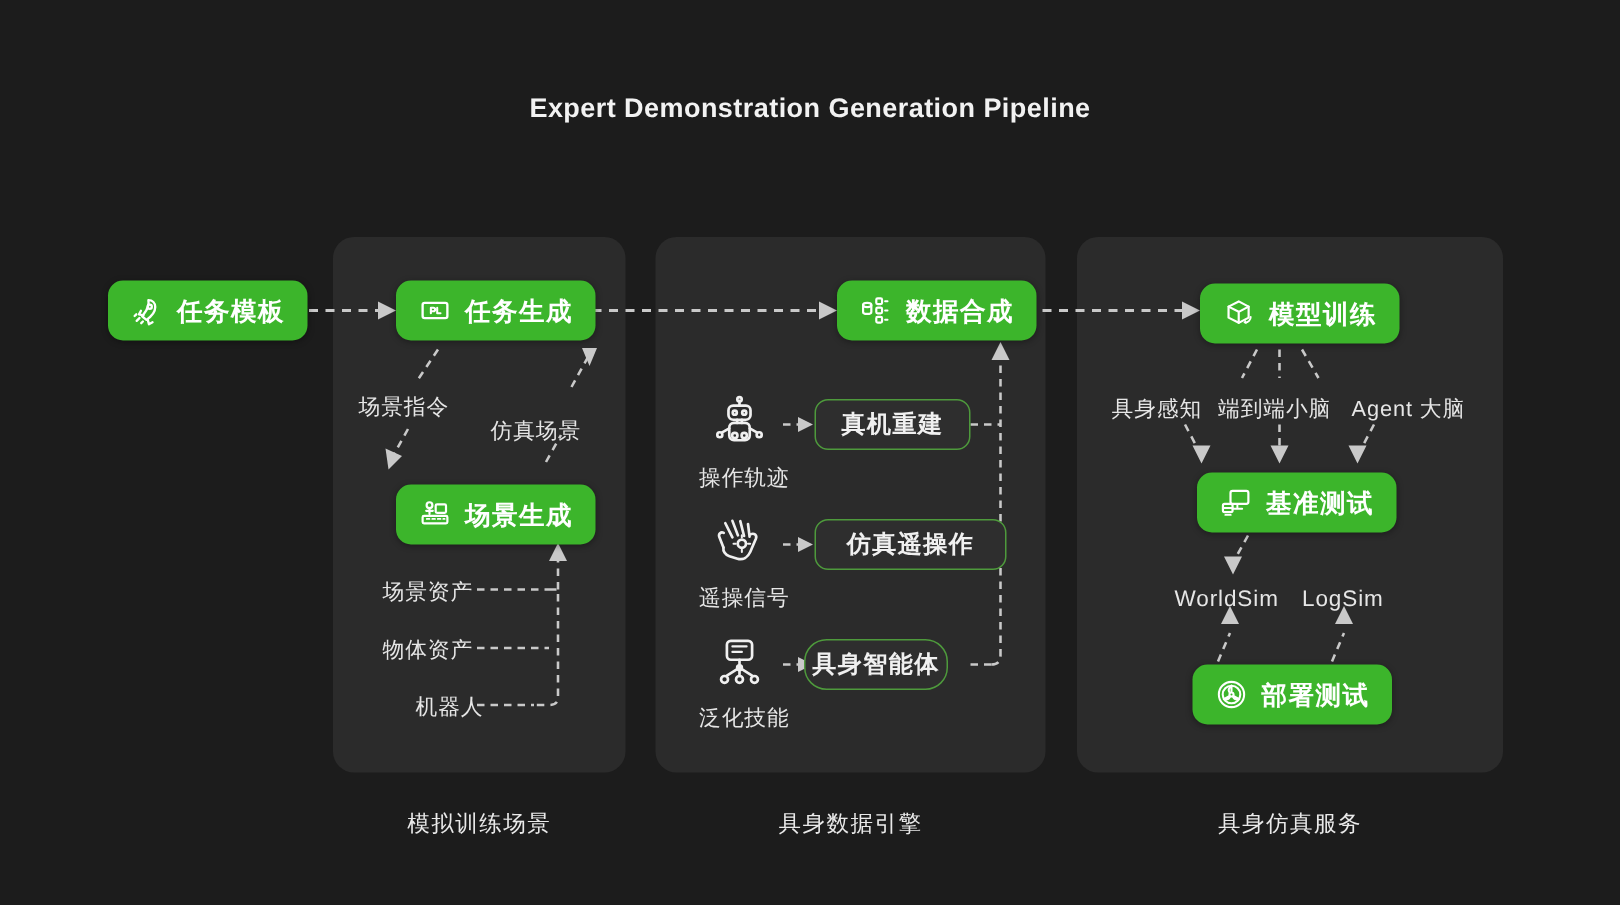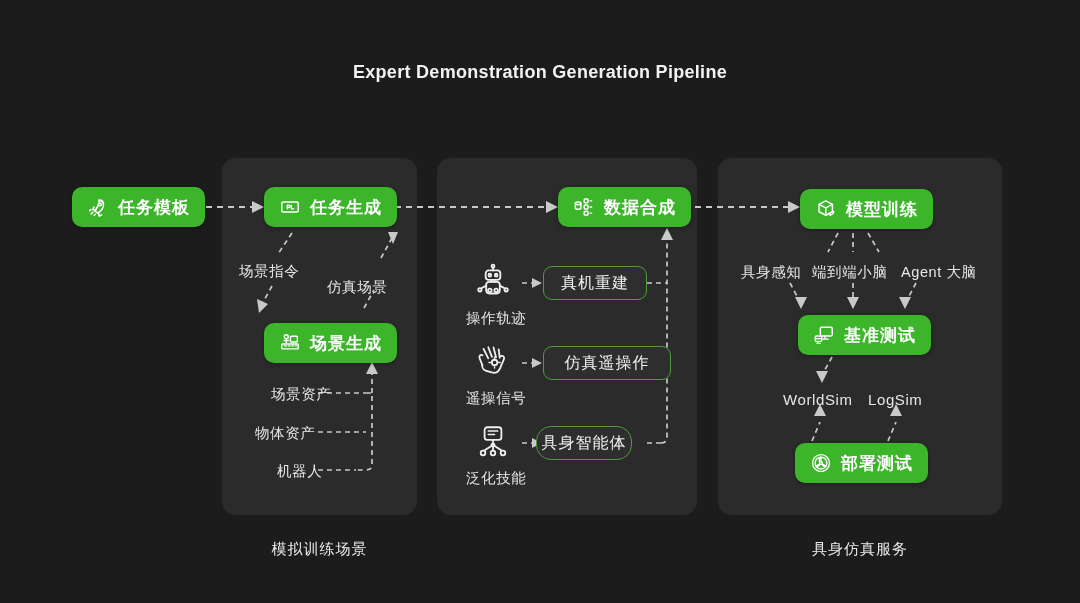--- a/index.html
+++ b/index.html
@@ -36,21 +36,21 @@
   }
   .pill .ico{display:flex;align-items:center;justify-content:center;width:22px;height:22px;flex:0 0 22px;}
   .pill .ico svg{display:block;}
   .pill .lbl{line-height:1;}
 
   
   .obox{
     position:absolute;display:flex;align-items:center;justify-content:center;
     background:#2e2e2e;border:1.6px solid #4e9a3c;border-radius:9px;
     height:34px;box-sizing:border-box;padding:0 12px;
-    color:#f0f0f0;font-size:16px;font-weight:400;letter-spacing:1px;white-space:nowrap;
+    color:#f0f0f0;font-size:16px;font-weight:700;letter-spacing:1px;white-space:nowrap;
   }
 
   
   .lab{
     position:absolute;color:#e6e6e6;font-size:14.5px;letter-spacing:.6px;
     white-space:nowrap;
   }
   .lab.big{font-size:15px;}
 
   
@@ -187,21 +187,21 @@
         <circle cx="8" cy="5.2" r="2.1"></circle>
         <path d="M8 7.3v4.4M5.6 9.3h4.8"></path>
         <rect x="12.5" y="4.6" width="7.5" height="6.2" rx="1"></rect>
         <rect x="3" y="13" width="18" height="5.4" rx="1"></rect>
         <path d="M6 15.2h2M10 15.2h2M14 15.2h2M18 15.2h1" stroke-width="1.3"></path>
       </svg>
     </span>
     <span class="lbl">场景生成</span>
   </div>
 
-  <div class="lab" style="left:255px;top:385px;margin-left:16px;">场景资产</div>
+  <div class="lab" style="left:255px;top:385px;">场景资产</div>
   <div class="lab" style="left:255px;top:424px;">物体资产</div>
   <div class="lab" style="left:277px;top:462px;">机器人</div>
 
   <div class="pill" style="left:558px;top:187px;">
     <span class="ico">
       <svg viewBox="0 0 24 24" width="22" height="22" fill="none" stroke="#ffffff" stroke-width="1.6" stroke-linecap="round" stroke-linejoin="round">
         <ellipse cx="5.6" cy="8" rx="3" ry="1.5"></ellipse>
         <path d="M2.6 8v5c0 .8 1.3 1.5 3 1.5s3-.7 3-1.5V8"></path>
         <rect x="12.2" y="3.2" width="4.2" height="4.2" rx="1"></rect>
         <rect x="12.2" y="9.9" width="4.2" height="4.2" rx="1"></rect>
@@ -297,15 +297,16 @@
         <path d="M12 5.6v4.1M12 5.6c-2 1.6-2.4 3.3-1.6 4.6"></path>
         <path d="M6.4 15.4l3.6-2M6.4 15.4c2.4.6 3.8-.3 4.4-1.7"></path>
         <path d="M17.6 15.4l-3.6-2M17.6 15.4c-2.4.6-3.8-.3-4.4-1.7"></path>
         <circle cx="12" cy="12" r="1.5"></circle>
       </svg>
     </span>
     <span class="lbl">部署测试</span>
   </div>
 
   <div class="panel-caption" style="left:222px;top:540px;width:195px;">模拟训练场景</div>
+  <div class="panel-caption" style="left:437px;top:540px;width:260px;">具身数据引擎</div>
   <div class="panel-caption" style="left:718px;top:540px;width:284px;">具身仿真服务</div>
 
 </div>
 
 </body></html>

